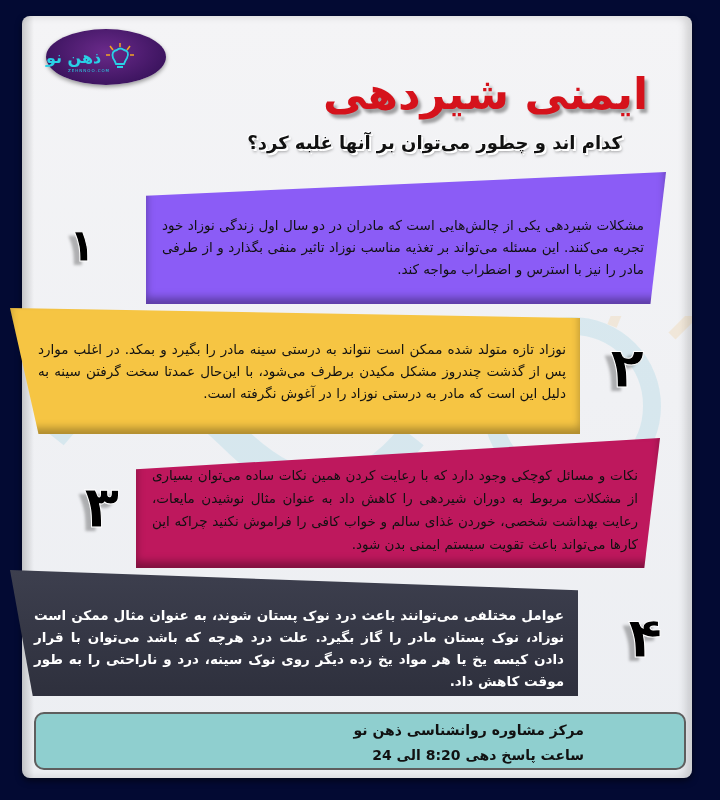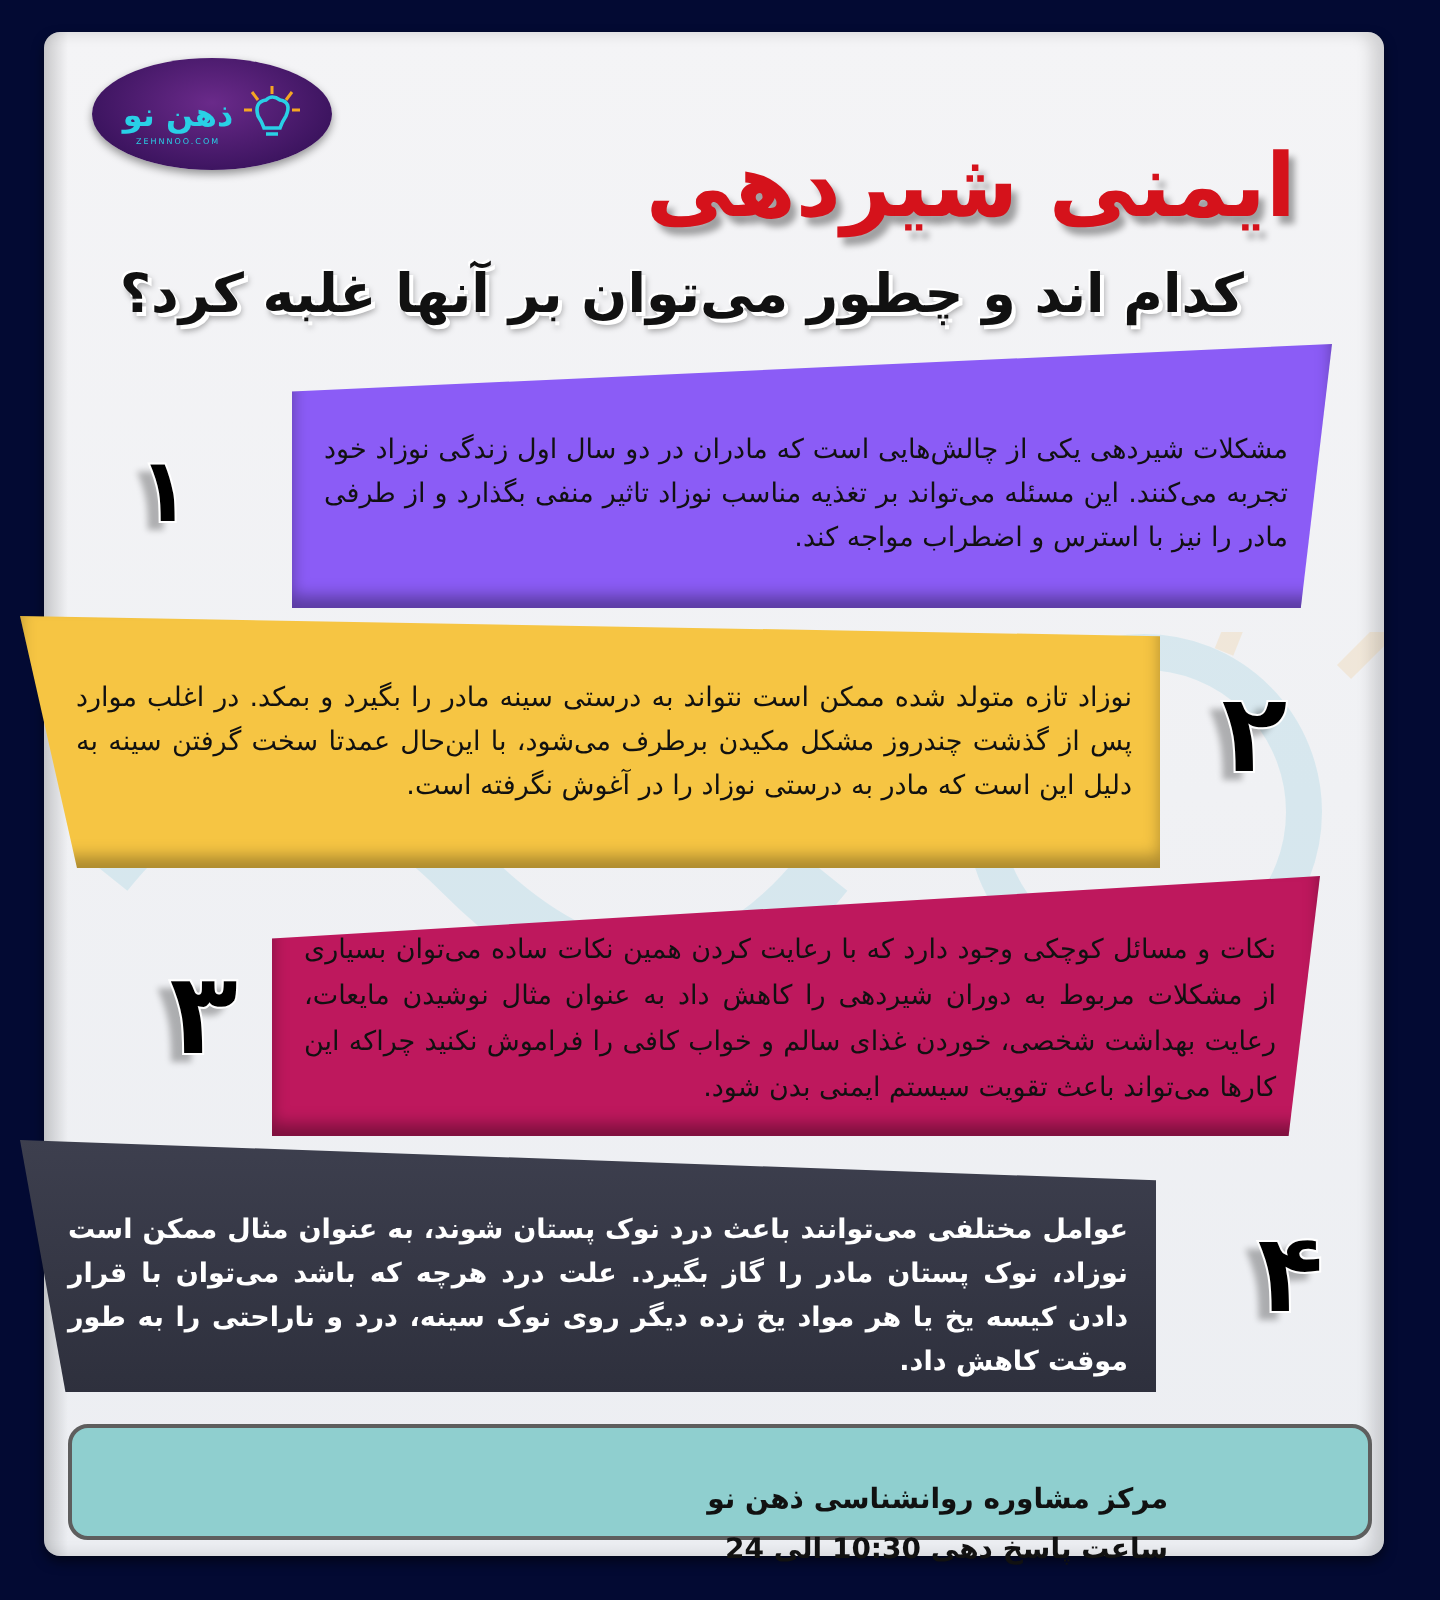--- a/index.html
+++ b/index.html
@@ -23,37 +23,37 @@
   
   .watermark {
     position:absolute; left:-10px; top:300px; width:720px; height:220px;
     opacity:.12; pointer-events:none;
   }
   .logo {
     position:absolute; left:24px; top:13px; width:120px; height:56px;
     border-radius:50%;
     background:radial-gradient(ellipse at 50% 40%,#6a2a8a 0%,#3e1561 70%,#2a0d45 100%);
     box-shadow:0 2px 4px rgba(0,0,0,.4);
-    display:flex; align-items:center; justify-content:center; gap:4px;
+    display:flex; align-items:center; justify-content:flex-start; gap:4px;
   }
   .logo-text {
     color:#29d0e6; font-weight:bold; font-size:16px; direction:rtl;
   }
   .logo-sub {
     position:absolute; bottom:12px; left:22px; font-size:4px; color:#29d0e6; letter-spacing:1px;
   }
   .title {
     position:absolute; right:44px; top:56px;
     color:#d5121b; font-weight:bold; font-size:44px; direction:rtl;
     text-shadow:3px 4px 3px rgba(0,0,0,.35);
     line-height:1;
   }
   .subtitle {
     position:absolute; right:70px; top:118px;
-    color:#111; font-weight:bold; font-size:27px; direction:rtl;
+    color:#111; font-weight:bold; font-size:18px; direction:rtl;
     text-shadow:2px 2px 0 #fff, -1px -1px 0 #fff, 2px 3px 3px rgba(0,0,0,.35);
     line-height:1;
   }
   .card {
     position:absolute; direction:rtl; color:#111;
     font-size:13.5px; line-height:22px;
     box-sizing:border-box;
   }
   .card .txt { position:relative; z-index:2; text-align:justify; }
   .card1 {
@@ -95,21 +95,21 @@
   .num2 { left:610px; top:340px; font-size:56px; }
   .num3 { left:84px; top:478px; font-size:58px; }
   .num4 { left:628px; top:610px; font-size:56px; }
   .footer {
     position:absolute; left:34px; top:712px; width:652px; height:58px;
     background:#8fcfcf; border:2px solid #5e5e5e; border-radius:10px;
     box-sizing:border-box; direction:rtl;
     font-weight:bold; font-size:14px; color:#111;
   }
   .footer .col { position:absolute; top:4px; line-height:25px; }
-  .footer .col-right { right:100px;margin-top:20px; }
+  .footer .col-right { right:100px; }
   .footer .col-left { right:390px; }
 </style>
 </head>
 <body>
 
 <div class="panel">
 
   <svg class="watermark" viewBox="0 0 720 220">
     <circle cx="560" cy="90" r="80" fill="none" stroke="#29a8c8" stroke-width="18"></circle>
     <path d="M40 120 Q120 20 220 120 T400 120" fill="none" stroke="#29a8c8" stroke-width="30"></path>
@@ -153,17 +153,17 @@
 <div class="num num3">۳</div>
 
 <div class="card card4">
   <div class="txt">عوامل مختلفی می‌توانند باعث درد نوک پستان شوند، به عنوان مثال ممکن است نوزاد، نوک پستان مادر را گاز بگیرد. علت درد هرچه که باشد می‌توان با قرار دادن کیسه یخ یا هر مواد یخ زده دیگر روی نوک سینه، درد و ناراحتی را به طور موقت کاهش داد.</div>
 </div>
 <div class="num num4">۴</div>
 
 <div class="footer">
   <div class="col col-right">
     <div>مرکز مشاوره روانشناسی ذهن نو</div>
-    <div>ساعت پاسخ دهی 10:30 الی 24</div>
+    <div>ساعت پاسخ دهی 8:20 الی 24</div>
   </div>
   <div class="col col-left">
   </div>
 </div>
 
 </body></html>

